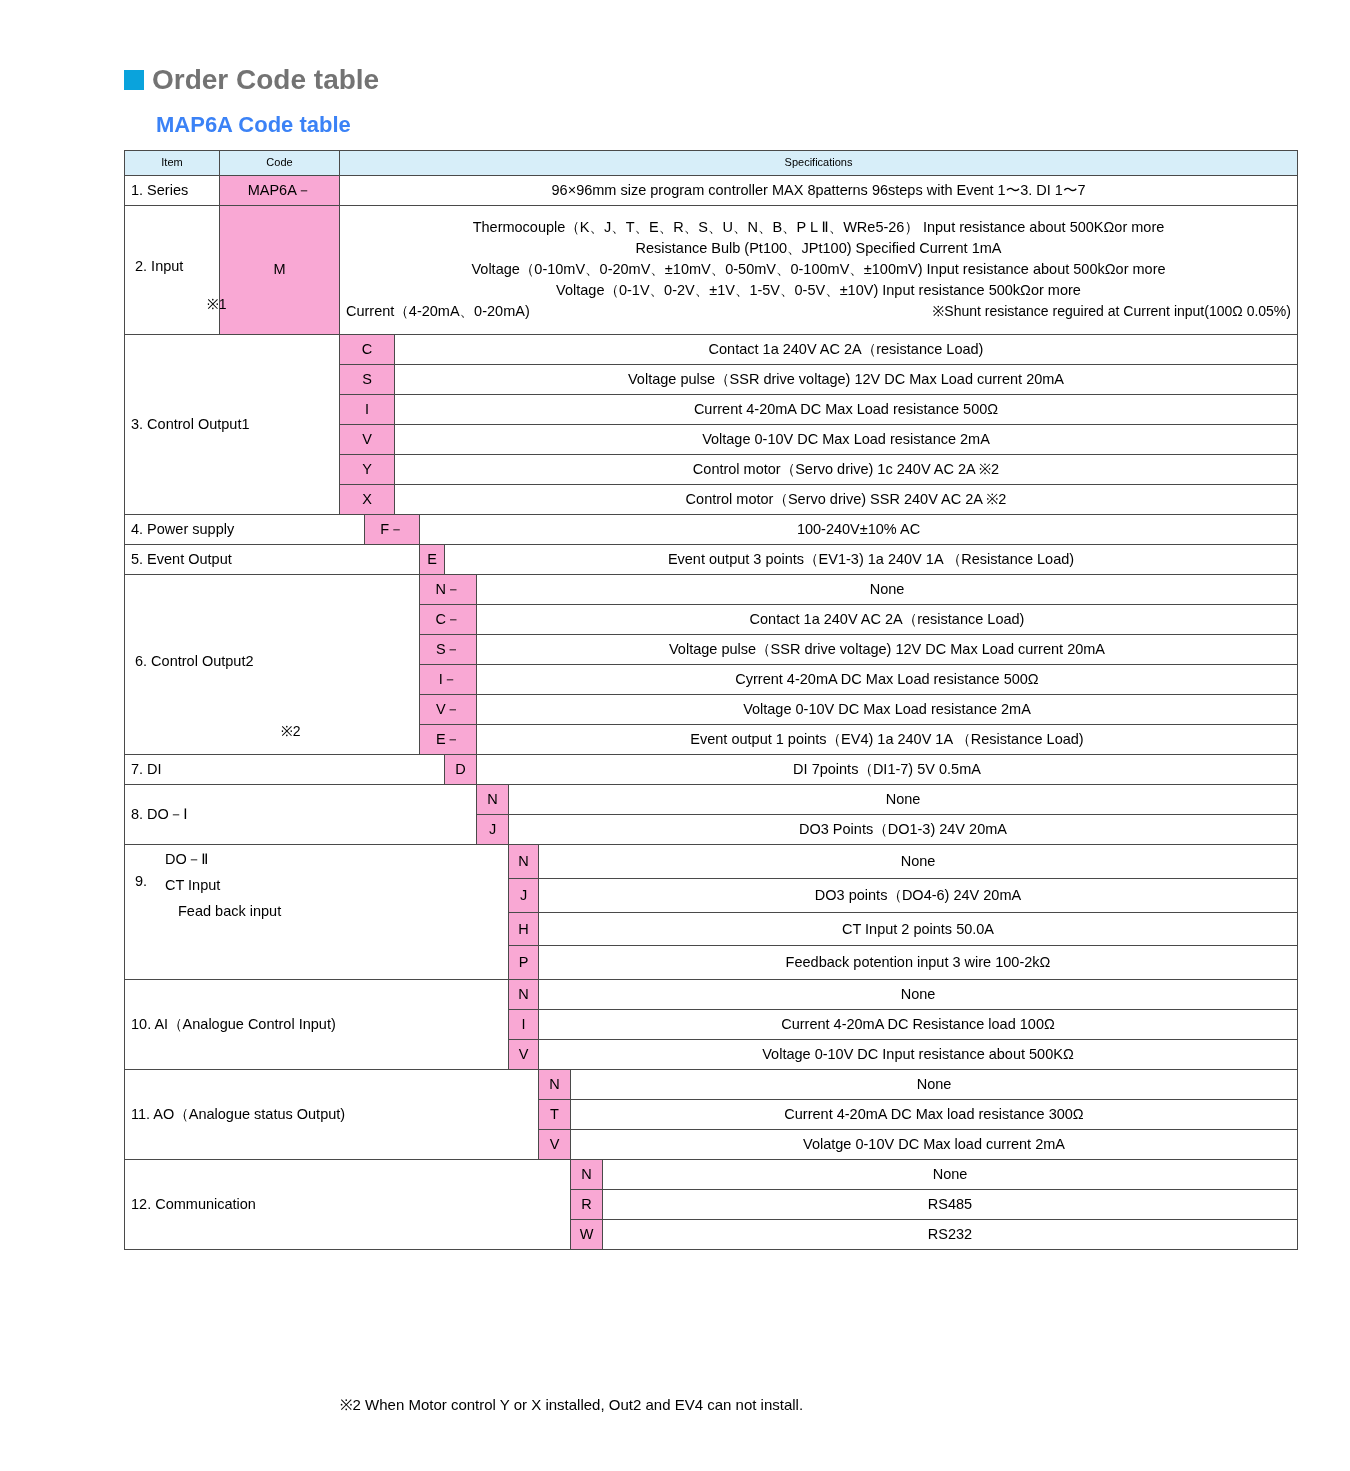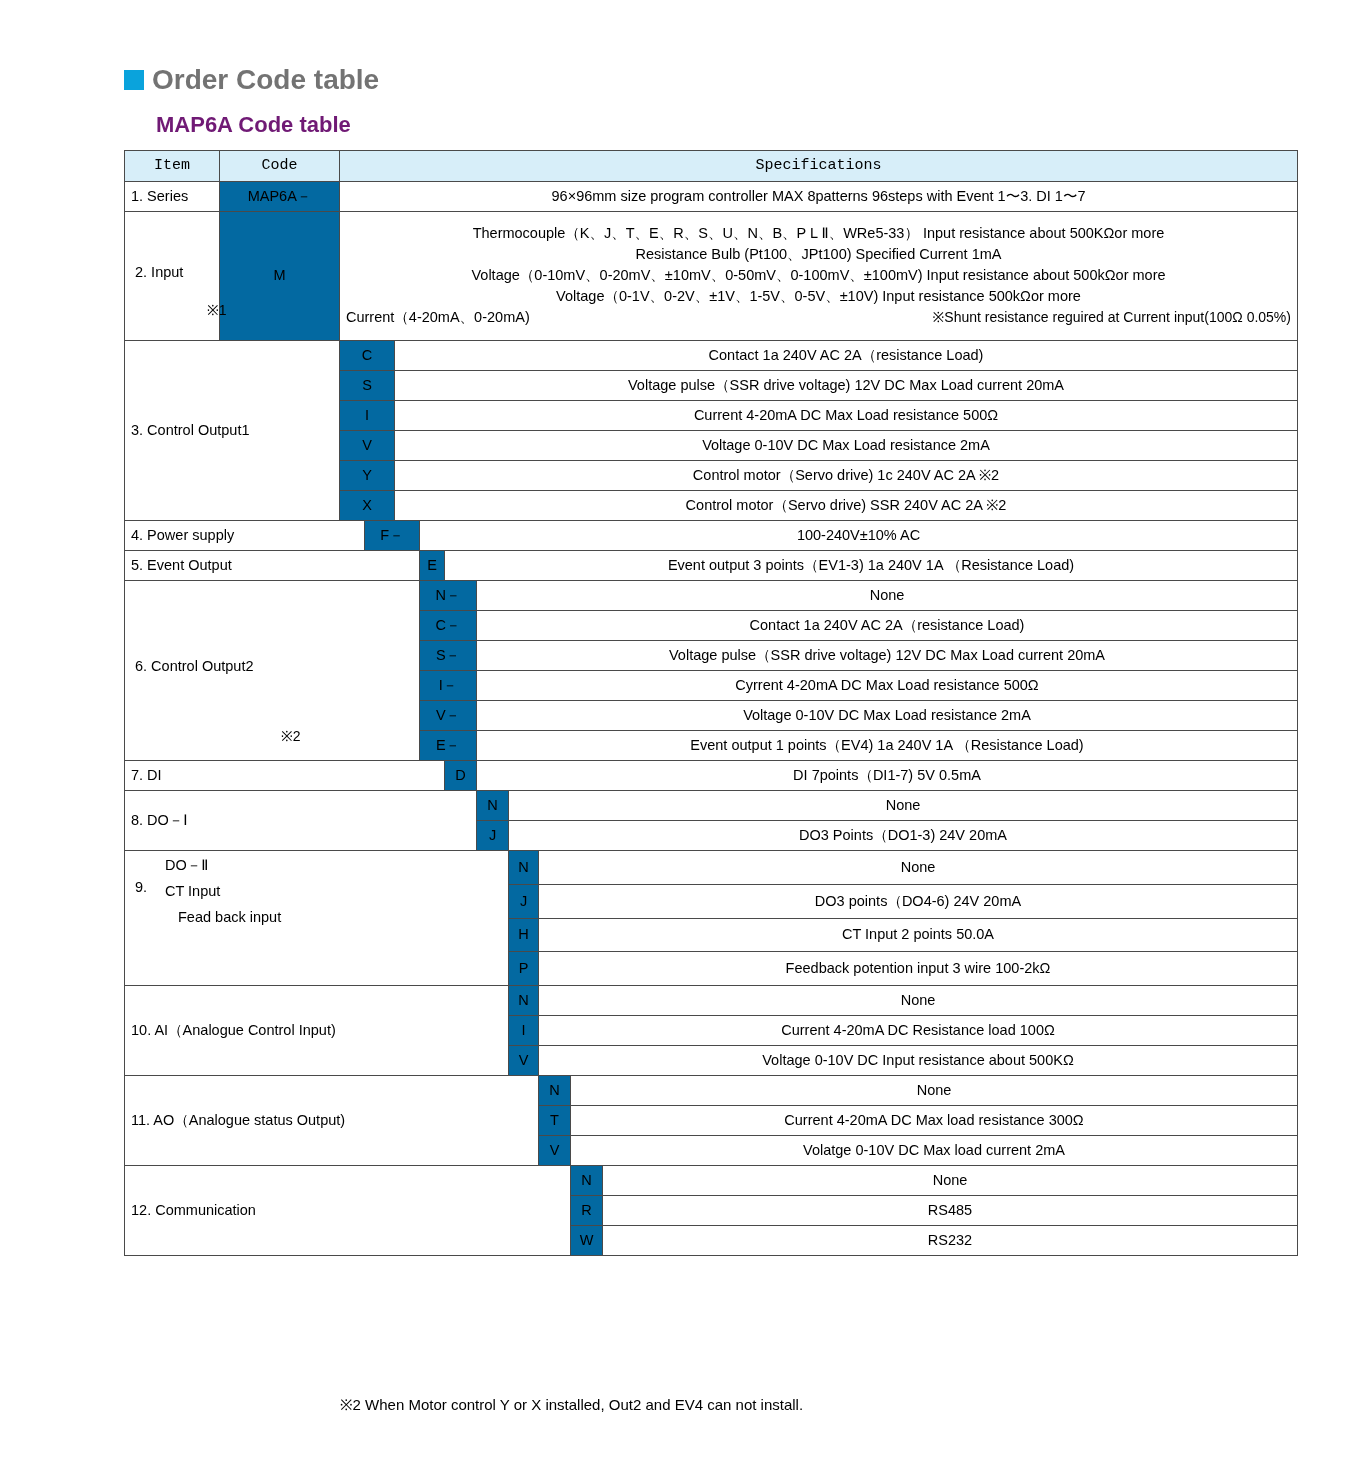--- a/index.html
+++ b/index.html
@@ -38,46 +38,45 @@
     font-size: 28px;
     font-weight: bold;
     letter-spacing: 0px;
   }
   .subheading {
     position: absolute;
     left: 156px;
     top: 112px;
     font-size: 22px;
     font-weight: bold;
-    color: #701a75;
+    color: #3b82f6;
   }
   table.code {
     position: absolute;
     left: 124px;
     top: 150px;
     width: 1174px;
     border-collapse: collapse;
     table-layout: fixed;
     font-size: 14.5px;
   }
   table.code td {
     border: 1px solid #4a4a4a;
     padding: 4px 6px;
     vertical-align: middle;
     line-height: 1.45;
   }
   .hdr {
     background: #d7eef9;
     text-align: center;
-    font-size: 15px;
+    font-size: 11px;
     padding: 6px 4px;
-    font-family: Liberation Mono, monospace;
   }
   .code-cell {
-    background: #0369a1;
+    background: #f9a8d4;
     text-align: center;
     white-space: nowrap;
   }
   .item-cell {
     text-align: left;
     padding-left: 12px;
     vertical-align: middle;
   }
   .spec {
     text-align: center;
@@ -147,21 +146,21 @@
 
     <tr>
       <td class="item-cell" style="position:relative;height:120px;">
         <div class="item-with-note">
           <div style="position:absolute; left:4px; top:46px;">2. Input</div>
           <div style="position:absolute; left:76px; top:84px; font-size:14px;">※1</div>
         </div>
       </td>
       <td class="code-cell">M</td>
       <td class="spec multiline" colspan="12">
-        <div>Thermocouple（K、J、T、E、R、S、U、N、B、P L Ⅱ、WRe5-33）  Input resistance about 500KΩor more</div>
+        <div>Thermocouple（K、J、T、E、R、S、U、N、B、P L Ⅱ、WRe5-26）  Input resistance about 500KΩor more</div>
         <div>Resistance Bulb (Pt100、JPt100)  Specified Current  1mA</div>
         <div>Voltage（0-10mV、0-20mV、±10mV、0-50mV、0-100mV、±100mV) Input resistance about 500kΩor more</div>
         <div>Voltage（0-1V、0-2V、±1V、1-5V、0-5V、±10V) Input resistance 500kΩor more</div>
         <div style="display:flex; justify-content:space-between;">
           <span>Current（4-20mA、0-20mA)</span>
           <span class="note-small">※Shunt resistance reguired at Current input(100Ω 0.05%)</span>
         </div>
       </td>
     </tr>
 

